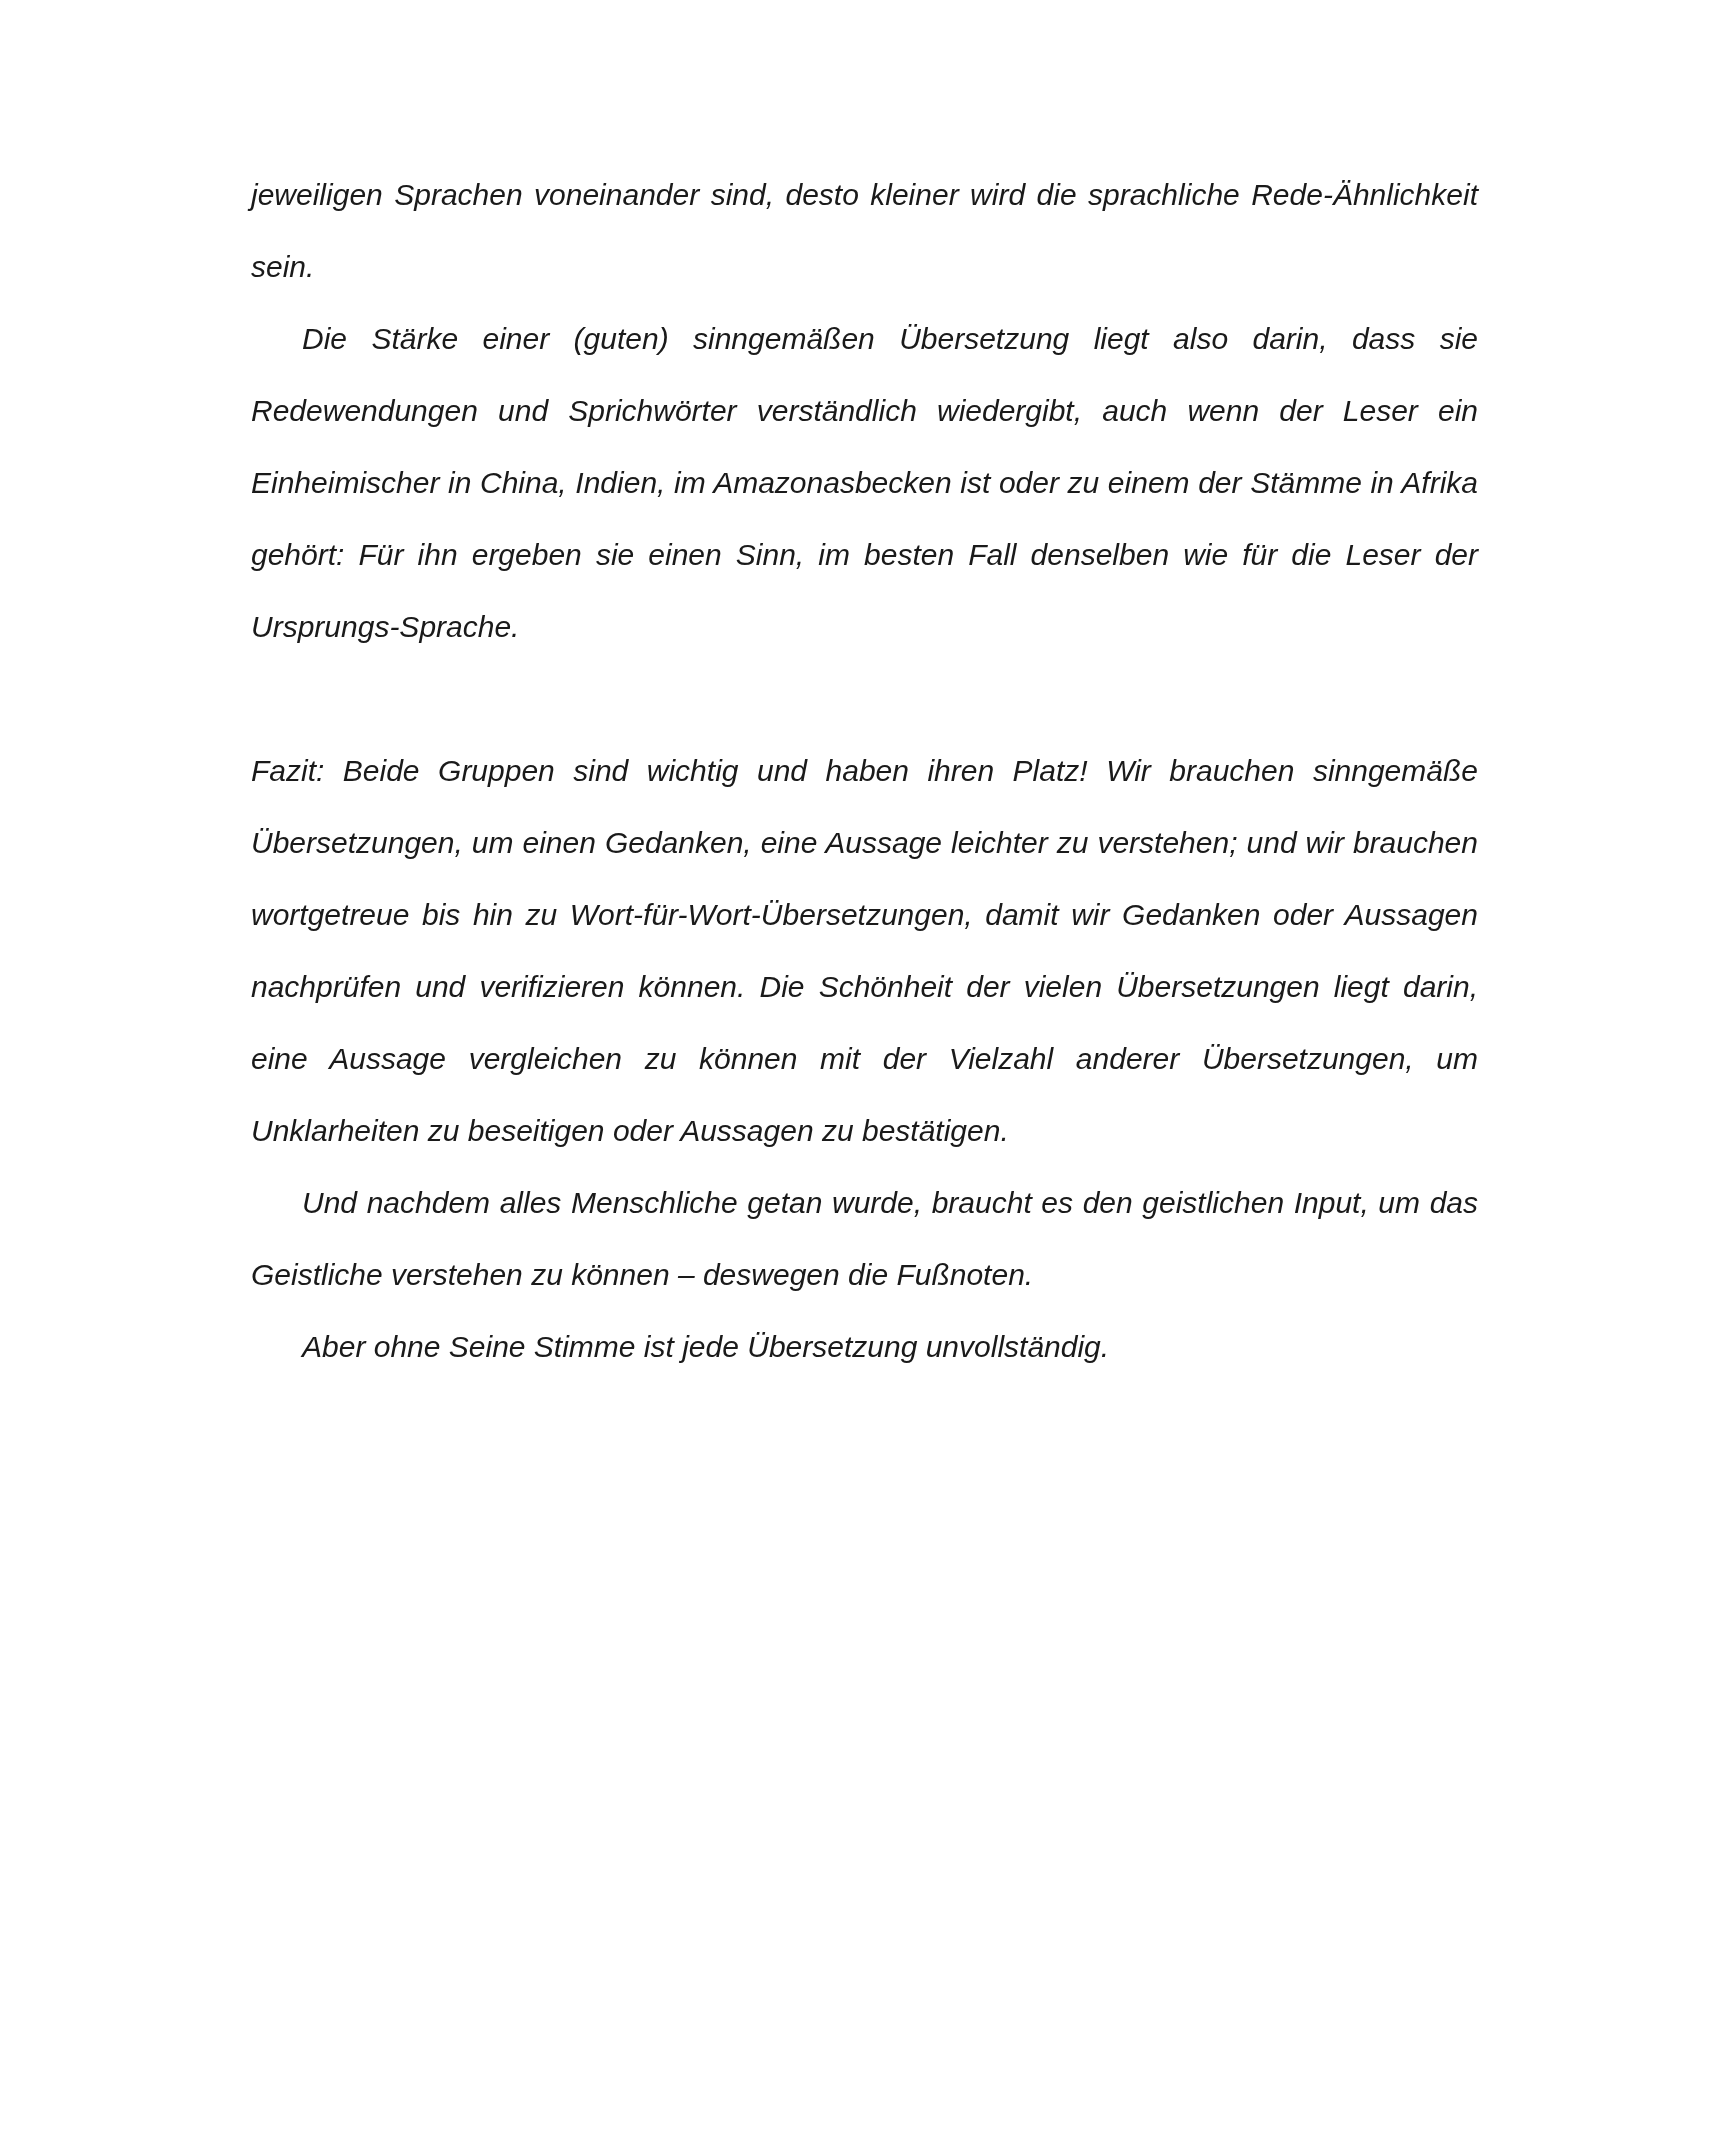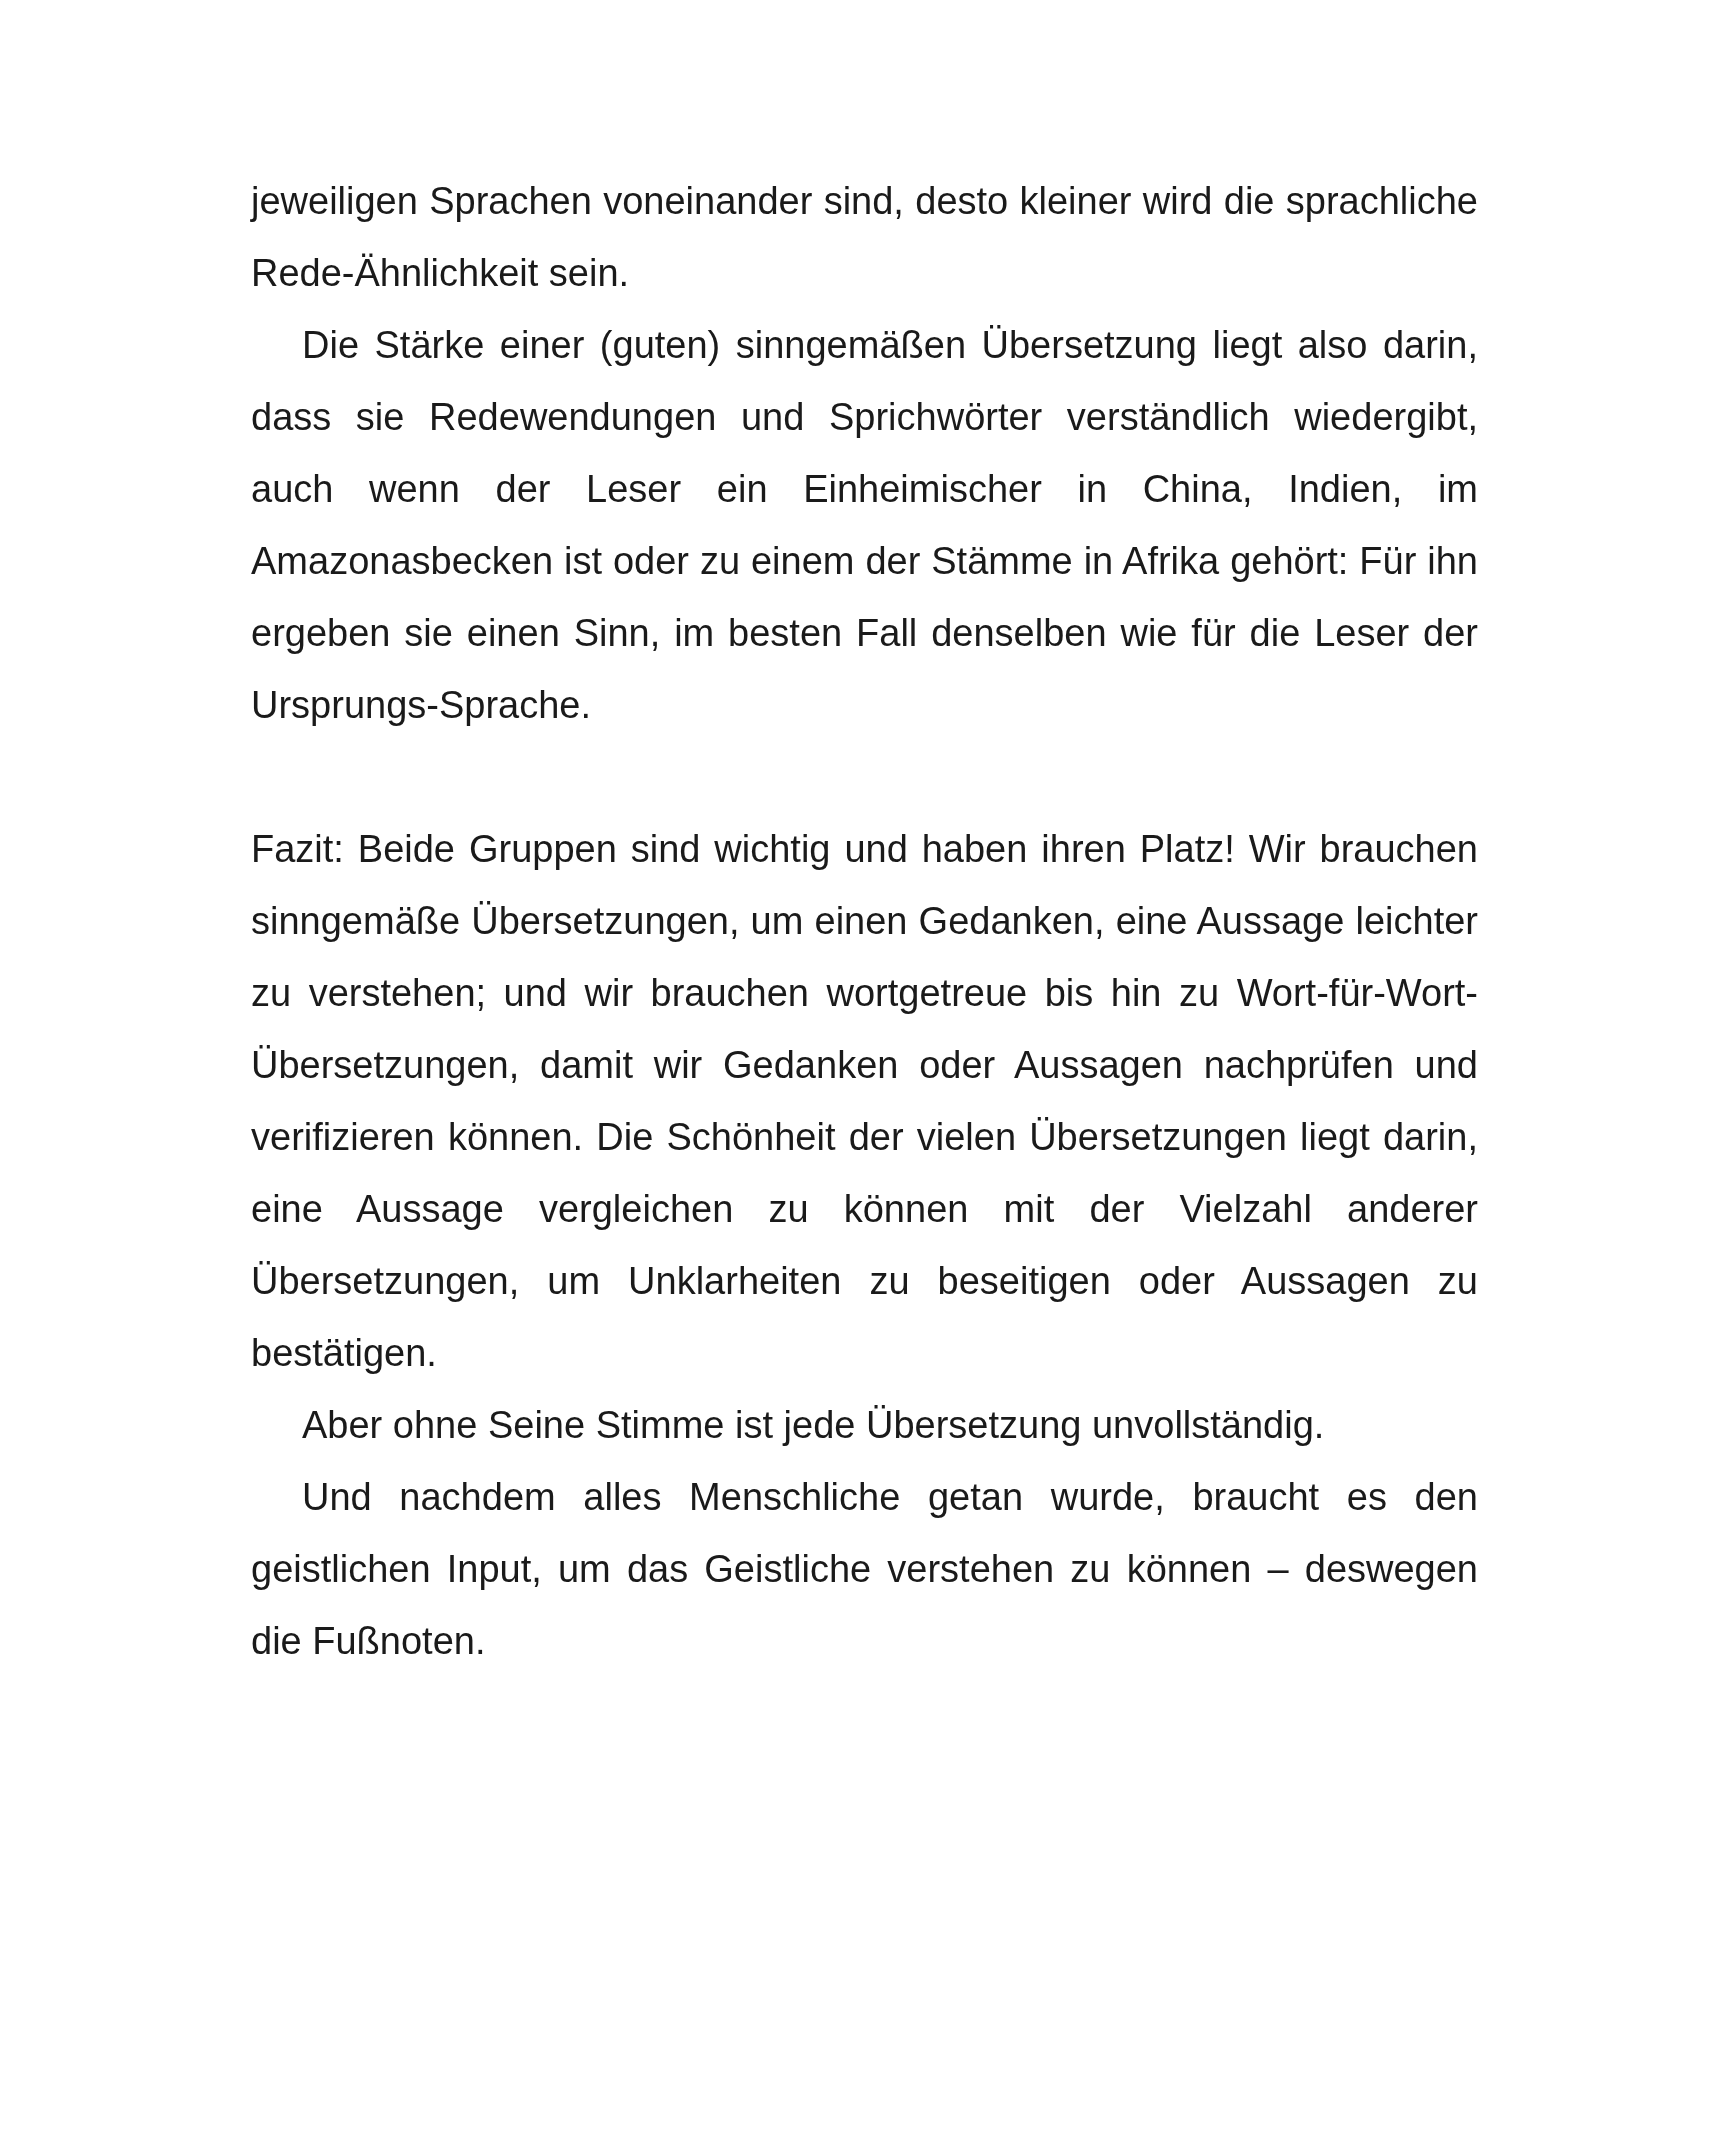--- a/index.html
+++ b/index.html
@@ -12,26 +12,27 @@
     width: 1727px;
     height: 2439px;
     background: #ffffff;
     color: #1a1a1a;
     font-family: "Liberation Sans", sans-serif;
     overflow: hidden;
   }
   .text-block {
     position: absolute;
     left: 251px;
-    top: 165px;
+    top: 159px;
     width: 1227px;
-    font-size: 38px;
+    font-size: 30px;
     line-height: 72px;
     text-align: justify;
     hyphens: auto;
+    font-style: italic;
     -webkit-hyphens: auto;
   }
   .text-block p {
     margin: 0;
   }
   .text-block p.indent {
     text-indent: 51px;
   }
   .text-block p.space-before {
     margin-top: 72px;
@@ -39,18 +40,18 @@
 </style>
 </head>
 <body>
 
 <div class="page">
 
   <div class="text-block">
     <p>jeweiligen Sprachen voneinander sind, desto kleiner wird die sprachliche Rede-Ähnlichkeit sein.</p>
     <p class="indent">Die Stärke einer (guten) sinngemäßen Übersetzung liegt also darin, dass sie Redewendungen und Sprichwörter verständlich wiedergibt, auch wenn der Leser ein Einheimischer in China, Indien, im Amazonasbecken ist oder zu einem der Stämme in Afrika gehört: Für ihn ergeben sie einen Sinn, im besten Fall denselben wie für die Leser der Ursprungs-Sprache.</p>
     <p class="space-before">Fazit: Beide Gruppen sind wichtig und haben ihren Platz! Wir brauchen sinngemäße Übersetzungen, um einen Gedanken, eine Aussage leichter zu verstehen; und wir brauchen wortgetreue bis hin zu Wort-für-Wort-Übersetzungen, damit wir Gedanken oder Aussagen nachprüfen und verifizieren können. Die Schönheit der vielen Übersetzungen liegt darin, eine Aussage vergleichen zu können mit der Vielzahl anderer Übersetzungen, um Unklarheiten zu beseitigen oder Aussagen zu bestätigen.</p>
+    <p class="indent">Und nachdem alles Menschliche getan wurde, braucht es den geistlichen Input, um das Geistliche verstehen zu können – deswegen die Fußnoten.</p>
     <p class="indent">Aber ohne Seine Stimme ist jede Übersetzung unvollständig.</p>
-    <p class="indent">Und nachdem alles Menschliche getan wurde, braucht es den geistlichen Input, um das Geistliche verstehen zu können – deswegen die Fußnoten.</p>
   </div>
 
 </div>
 
 
 </body></html>

